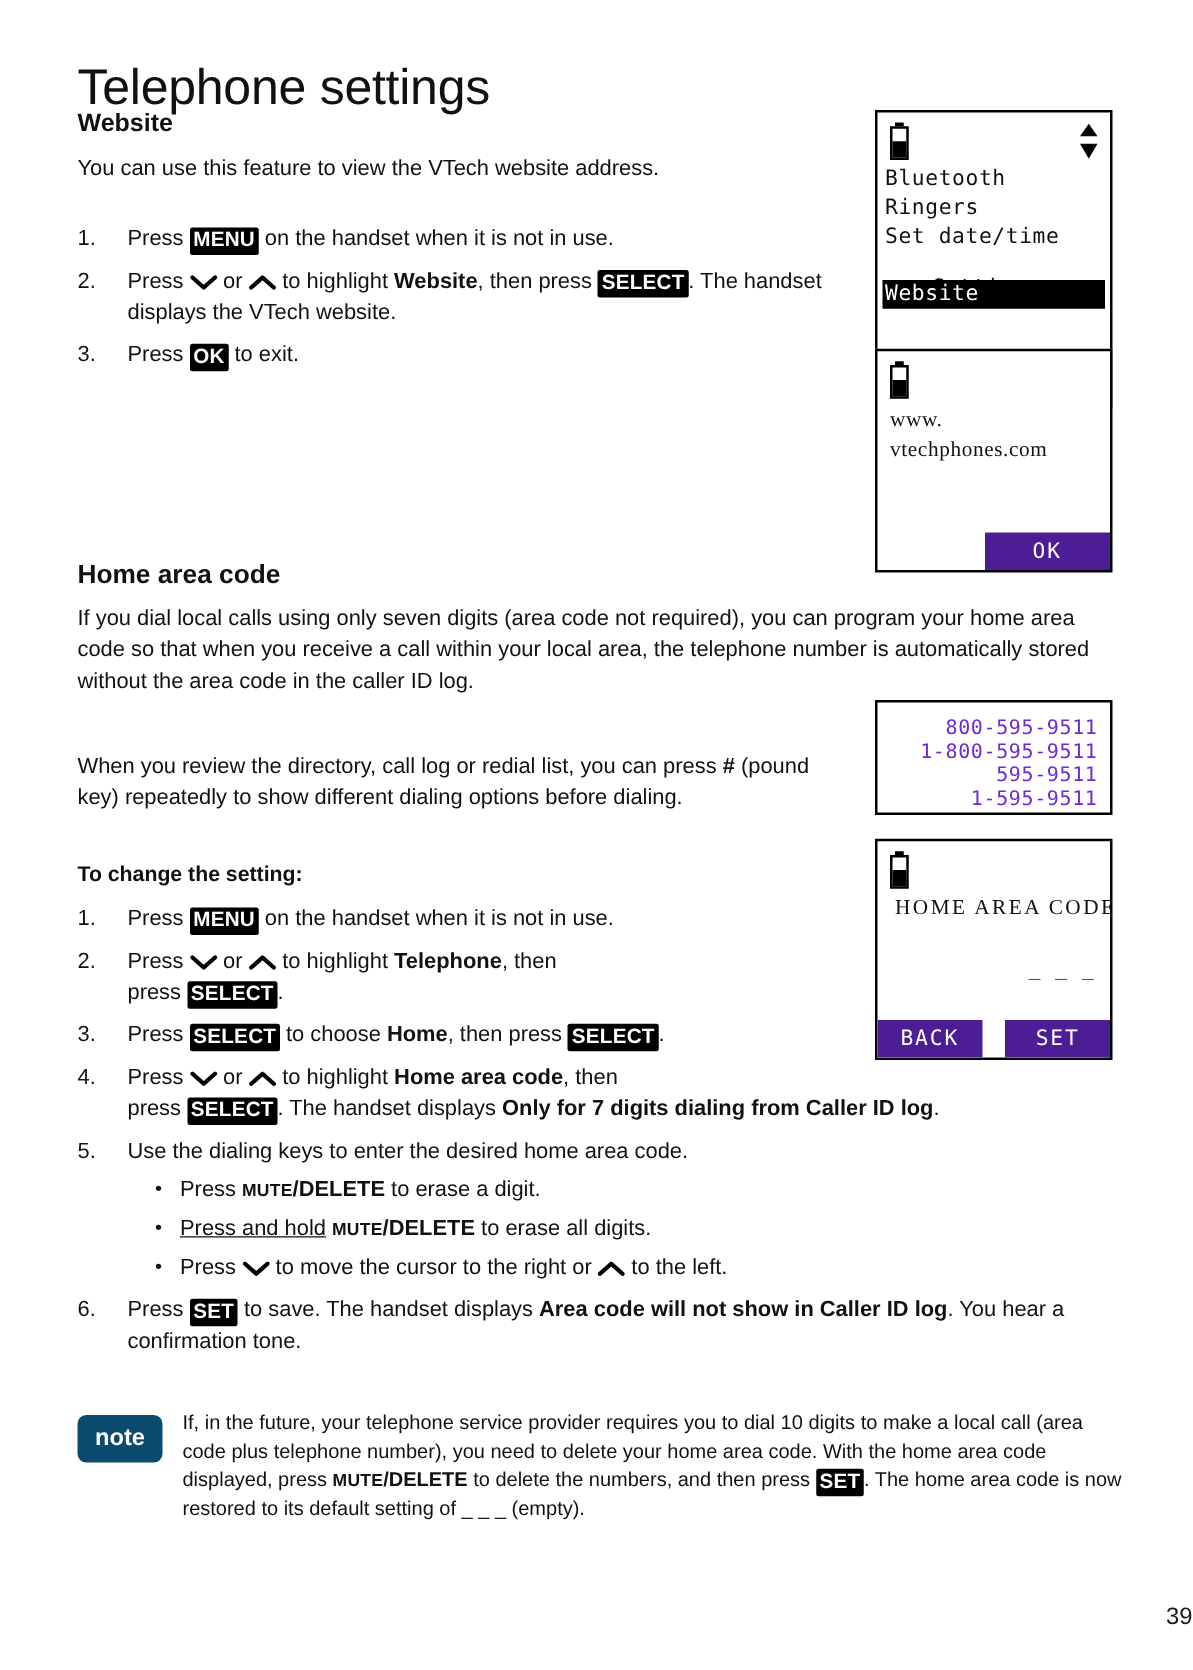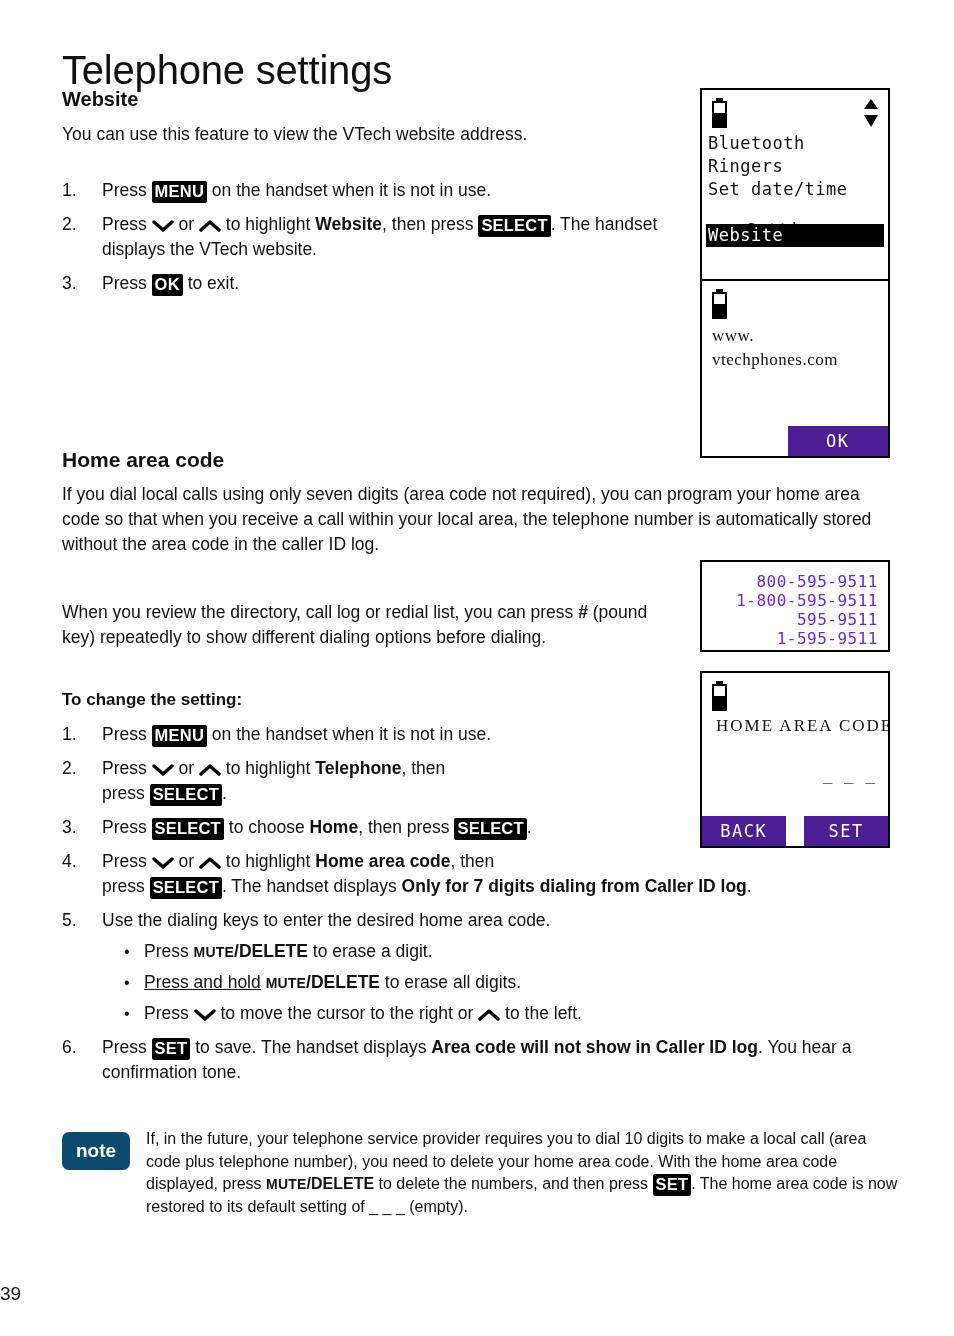--- a/index.html
+++ b/index.html
@@ -159,21 +159,21 @@
     font-size: 16px;
     line-height: 22.5px;
   }
 
   
   #page-number {
     position: absolute;
     left: 0;
     top: 1283px;
     width: 954px;
-    text-align: left;
+    text-align: right;
     font-size: 19px;
     color: #1a1a1a;
   }
 
   
   .lcd {
     position: absolute;
     background: #ffffff;
     border: 2.5px solid #000000;
     box-sizing: border-box;

